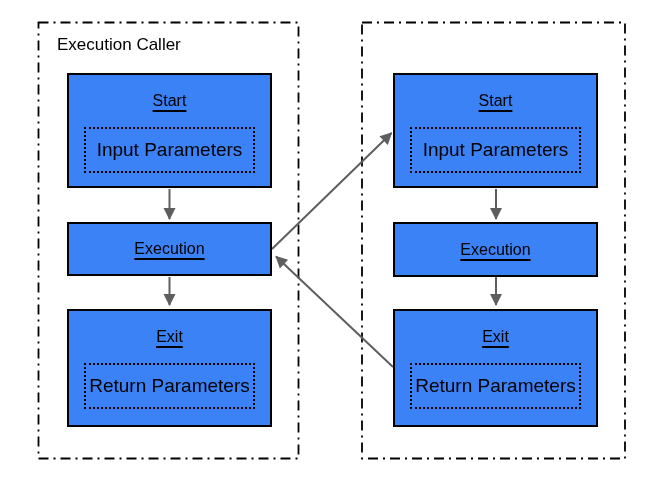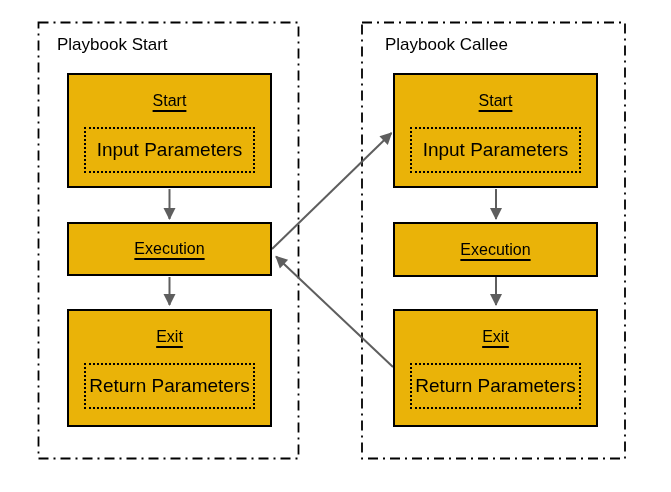--- a/index.html
+++ b/index.html
@@ -28,21 +28,21 @@
   .container-title {
     position: absolute;
     font-size: 17px;
     line-height: 20px;
     white-space: nowrap;
   }
   .node {
     position: absolute;
     box-sizing: border-box;
     border: 2px solid #000000;
-    background: #eab308;
+    background: #3b82f6;
   }
   .node-label {
     position: absolute;
     left: 0; right: 0;
     top: 0;
     height: 52px;
     display: flex;
     align-items: center;
     justify-content: center;
     font-size: 16px;
@@ -96,22 +96,21 @@
     <line x1="169.5" y1="277" x2="169.5" y2="305" stroke="#5e5e5e" stroke-width="2" marker-end="url(#arrowhead)"></line>
 
     <line x1="496" y1="189" x2="496" y2="219" stroke="#5e5e5e" stroke-width="2" marker-end="url(#arrowhead)"></line>
     <line x1="496" y1="277" x2="496" y2="305" stroke="#5e5e5e" stroke-width="2" marker-end="url(#arrowhead)"></line>
 
     <line x1="272" y1="249" x2="391.5" y2="133" stroke="#5e5e5e" stroke-width="2" marker-end="url(#arrowhead)"></line>
 
     <line x1="393" y1="367" x2="276" y2="256.5" stroke="#5e5e5e" stroke-width="2" marker-end="url(#arrowhead)"></line>
   </svg>
 
-  <div class="container-title" id="caller-title">Playbook Start</div>
-  <div class="container-title" id="callee-title">Playbook Callee</div>
+  <div class="container-title" id="caller-title">Execution Caller</div>
 
   <div class="node" id="caller-start">
     <div class="node-label">Start</div>
     <div class="sub-box">Input Parameters</div>
   </div>
 
   <div class="node plain" id="caller-execution">
     <div class="node-label">Execution</div>
   </div>
 

